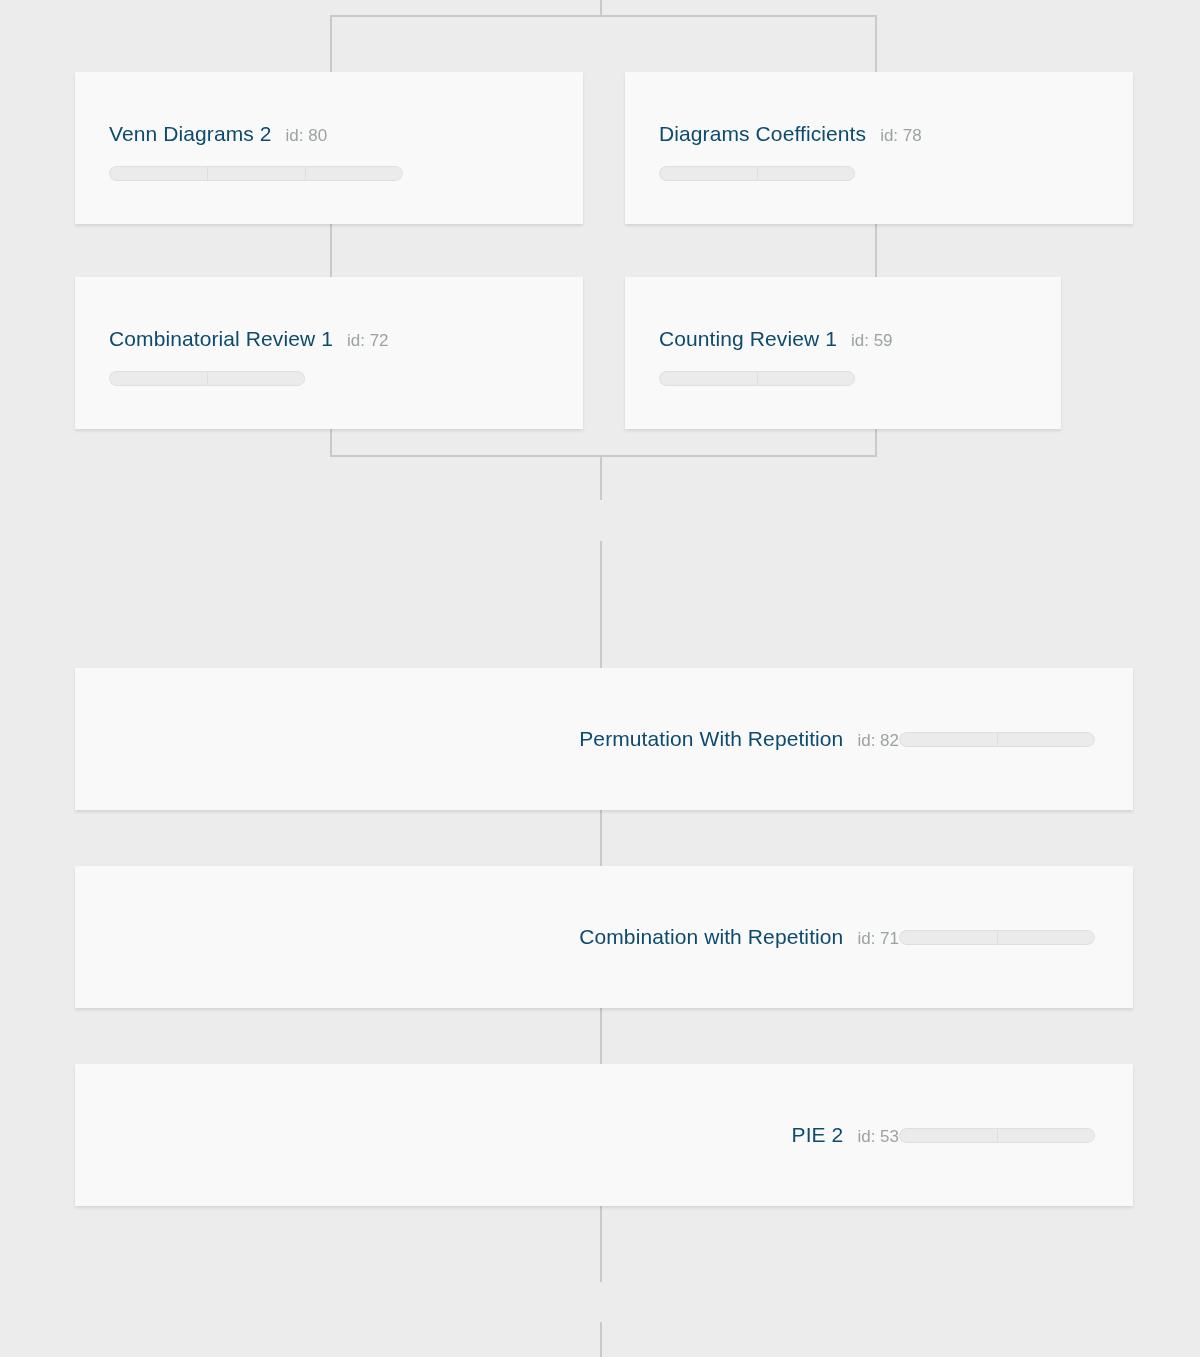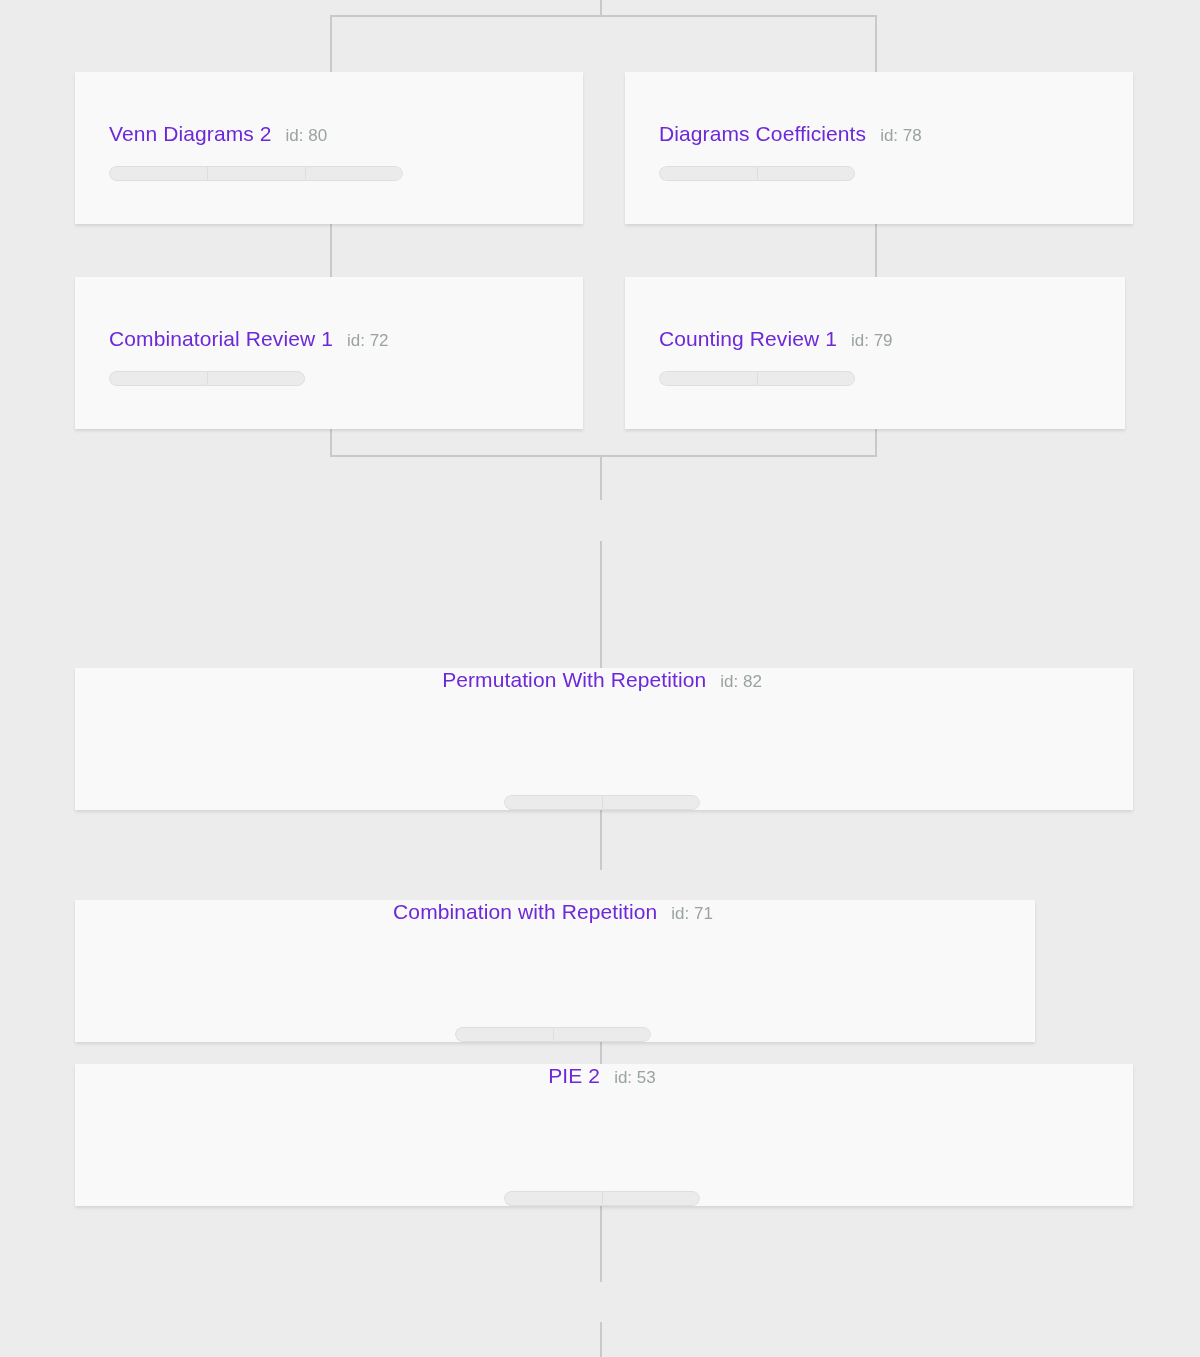--- a/index.html
+++ b/index.html
@@ -50,31 +50,30 @@
 
   
   .card.wide .card-body {
     position: absolute;
     left: 34px;
     right: 38px;
     top: 0;
     bottom: 0;
     display: flex;
     align-items: center;
-    justify-content: space-between;
-    flex-direction: column;
+    justify-content: flex-end;
   }
   .card.wide .title-row {
     display: flex;
     align-items: baseline;
   }
 
   .node-title {
     font-size: 21px;
-    color: #6d28d9;
+    color: #0c4a6e;
     letter-spacing: 0.1px;
     white-space: nowrap;
   }
 
   .node-id {
     font-size: 17px;
     color: #9aa2a2;
     margin-left: 14px;
     white-space: nowrap;
   }
@@ -176,25 +175,25 @@
         <span class="node-title">Combinatorial Review 1</span>
         <span class="node-id">id: 72</span>
       </div>
       <div class="progress">
         <div class="seg" style="width:98px;"></div>
         <div class="seg" style="width:98px;"></div>
       </div>
     </div>
   </div>
 
-  <div class="card narrow" style="left:625px; top:277px; width:500px; height:152px;">
+  <div class="card narrow" style="left:625px; top:277px; width:436px; height:152px;">
     <div class="card-body">
       <div class="title-row">
         <span class="node-title">Counting Review 1</span>
-        <span class="node-id">id: 79</span>
+        <span class="node-id">id: 59</span>
       </div>
       <div class="progress">
         <div class="seg" style="width:98px;"></div>
         <div class="seg" style="width:98px;"></div>
       </div>
     </div>
   </div>
 
 
   <div class="card wide" style="left:75px; top:668px; width:1058px; height:142px;">
@@ -203,21 +202,21 @@
         <span class="node-title">Permutation With Repetition</span>
         <span class="node-id">id: 82</span>
       </div>
       <div class="progress">
         <div class="seg" style="width:98px;"></div>
         <div class="seg" style="width:98px;"></div>
       </div>
     </div>
   </div>
 
-  <div class="card wide" style="left:75px; top:900px; width:960px; height:142px;padding-left:13px;">
+  <div class="card wide" style="left:75px; top:866px; width:1058px; height:142px;padding-left:13px;">
     <div class="card-body">
       <div class="title-row">
         <span class="node-title">Combination with Repetition</span>
         <span class="node-id">id: 71</span>
       </div>
       <div class="progress">
         <div class="seg" style="width:98px;"></div>
         <div class="seg" style="width:98px;"></div>
       </div>
     </div>

